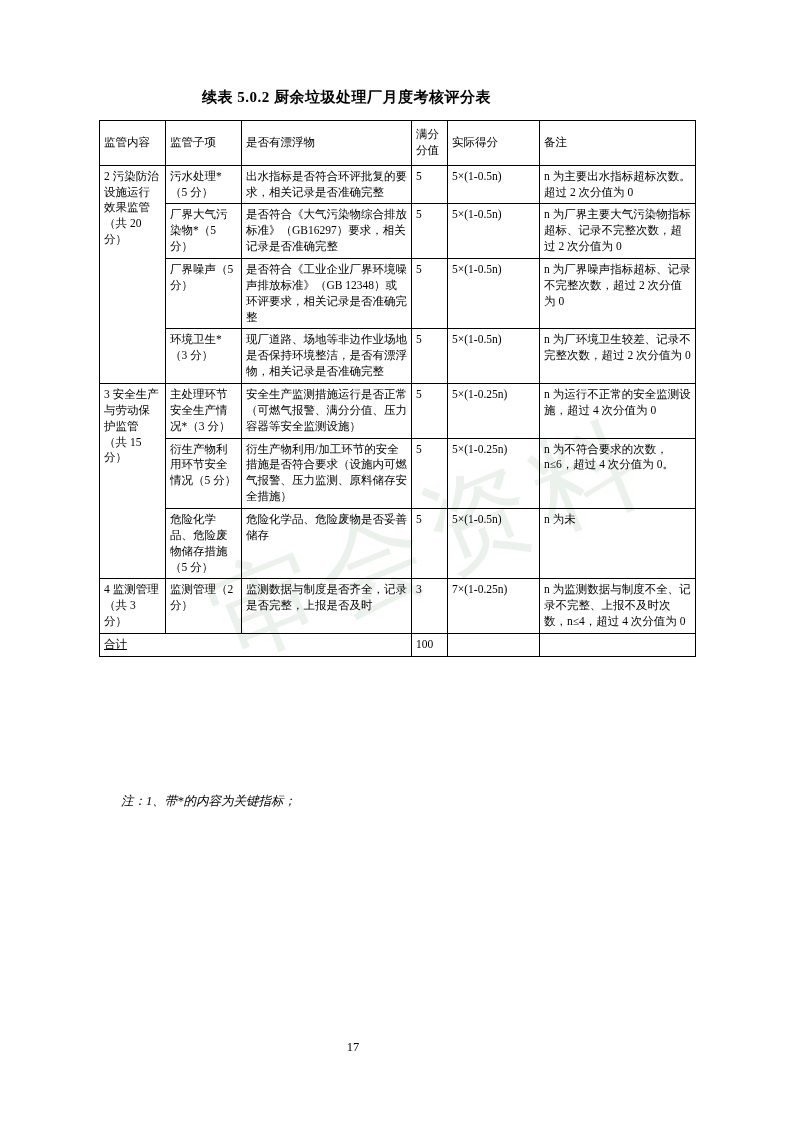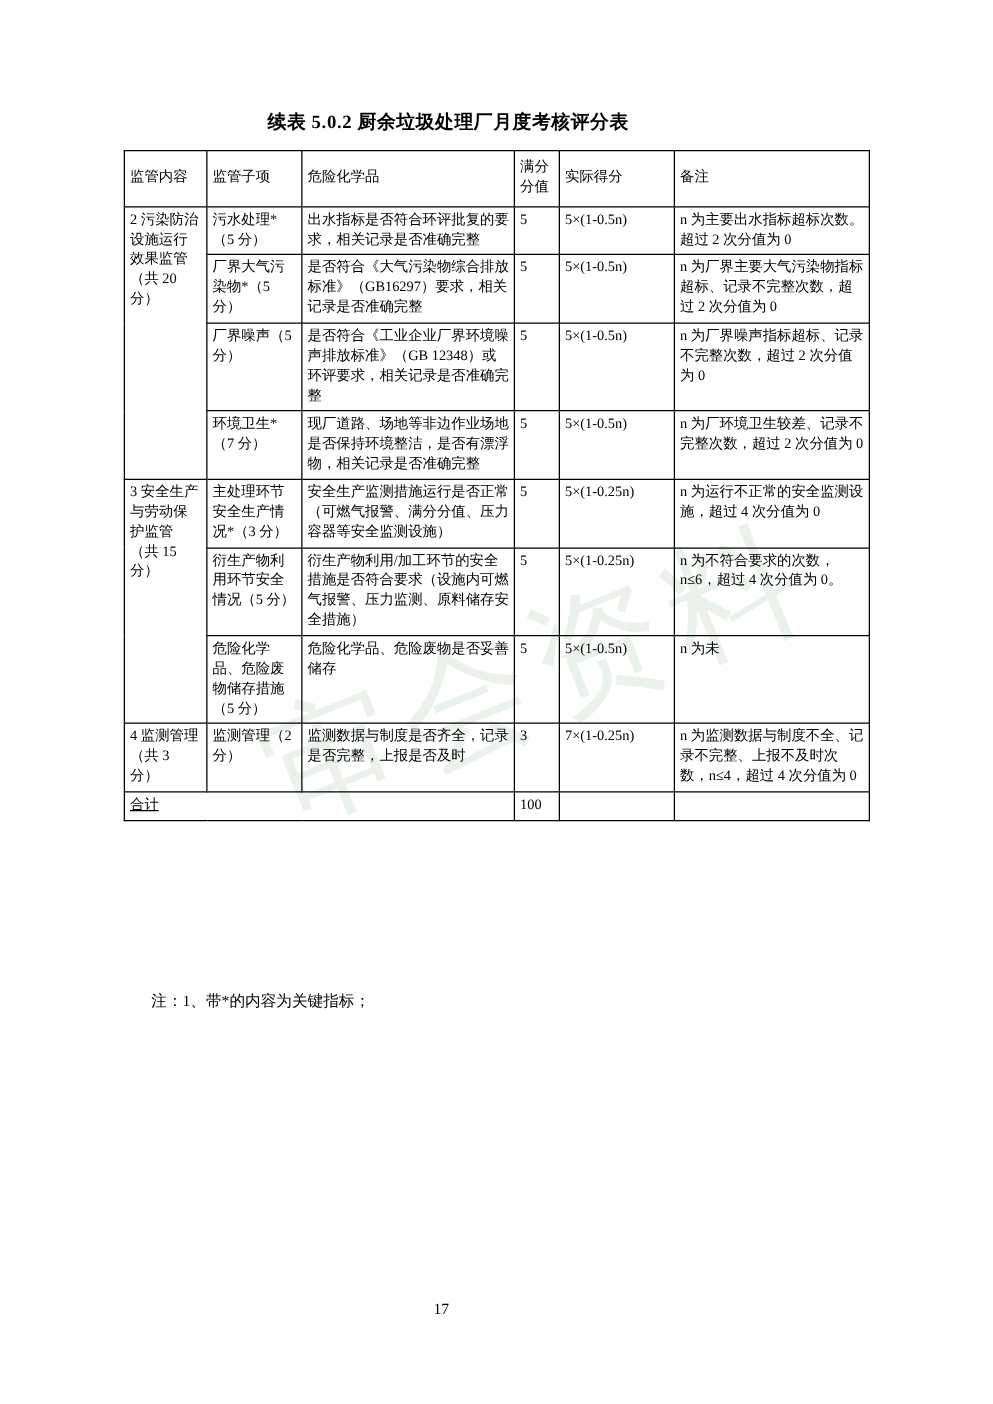--- a/index.html
+++ b/index.html
@@ -17,21 +17,21 @@
   }
   .page {
     position: relative;
     width: 794px;
     height: 1123px;
     box-sizing: border-box;
   }
   .doc-title {
     position: absolute;
     top: 88px;
-    left: 12px;
+    left: 0;
     width: 693px;
     text-align: center;
     font-size: 15px;
     font-weight: bold;
     letter-spacing: 0.5px;
   }
   table.score-table {
     position: absolute;
     top: 120px;
     left: 99px;
@@ -67,21 +67,21 @@
     text-decoration: underline;
   }
   .total-row td { border-top: 1.6px solid #000; }
   .notes {
     position: absolute;
     left: 99px;
     width: 620px;
     font-size: 12.5px;
     line-height: 1.9;
   }
-  .note-1 { top: 790px; padding-left: 22px; }
+  .note-1 { top: 790px; padding-left: 22px; font-style: italic; }
   .note-2 { top: 818px; padding-left: 44px; }
   .page-number {
     position: absolute;
     top: 1040px;
     left: 0;
     width: 706px;
     text-align: center;
     font-size: 12.5px;
   }
   .watermark {
@@ -121,21 +121,21 @@
         <col class="c1">
         <col class="c2">
         <col class="c3">
         <col class="c4">
         <col class="c5">
     </colgroup>
     <thead>
       <tr>
         <td class="center">监管内容</td>
         <td class="center">监管子项</td>
-        <td class="center">危险化学品</td>
+        <td class="center">是否有漂浮物</td>
         <td class="center">满分分值</td>
         <td class="center">实际得分</td>
         <td class="center">备注</td>
       </tr>
     </thead>
     <tbody>
 
       <tr>
         <td class="mid" rowspan="4">2  污染防治设施运行效果监管（共 20 分）</td>
         <td>污水处理*（5 分）</td>
@@ -152,21 +152,21 @@
         <td>n 为厂界主要大气污染物指标超标、记录不完整次数，超过 2 次分值为 0</td>
       </tr>
       <tr>
         <td>厂界噪声（5 分）</td>
         <td>是否符合《工业企业厂界环境噪声排放标准》（GB 12348）或环评要求，相关记录是否准确完整</td>
         <td class="center">5</td>
         <td class="mid">5×(1-0.5n)</td>
         <td>n 为厂界噪声指标超标、记录不完整次数，超过 2 次分值为 0</td>
       </tr>
       <tr>
-        <td>环境卫生*（7 分）</td>
+        <td>环境卫生*（3 分）</td>
         <td>现厂道路、场地等非边作业场地是否保持环境整洁，是否有漂浮物，相关记录是否准确完整</td>
         <td class="center">5</td>
         <td class="mid">5×(1-0.5n)</td>
         <td>n 为厂环境卫生较差、记录不完整次数，超过 2 次分值为 0</td>
       </tr>
 
       <tr>
         <td class="mid" rowspan="3">3  安全生产与劳动保护监管（共 15 分）</td>
         <td>主处理环节安全生产情况*（3 分）</td>
         <td>安全生产监测措施运行是否正常（可燃气报警、满分分值、压力容器等安全监测设施）</td>

